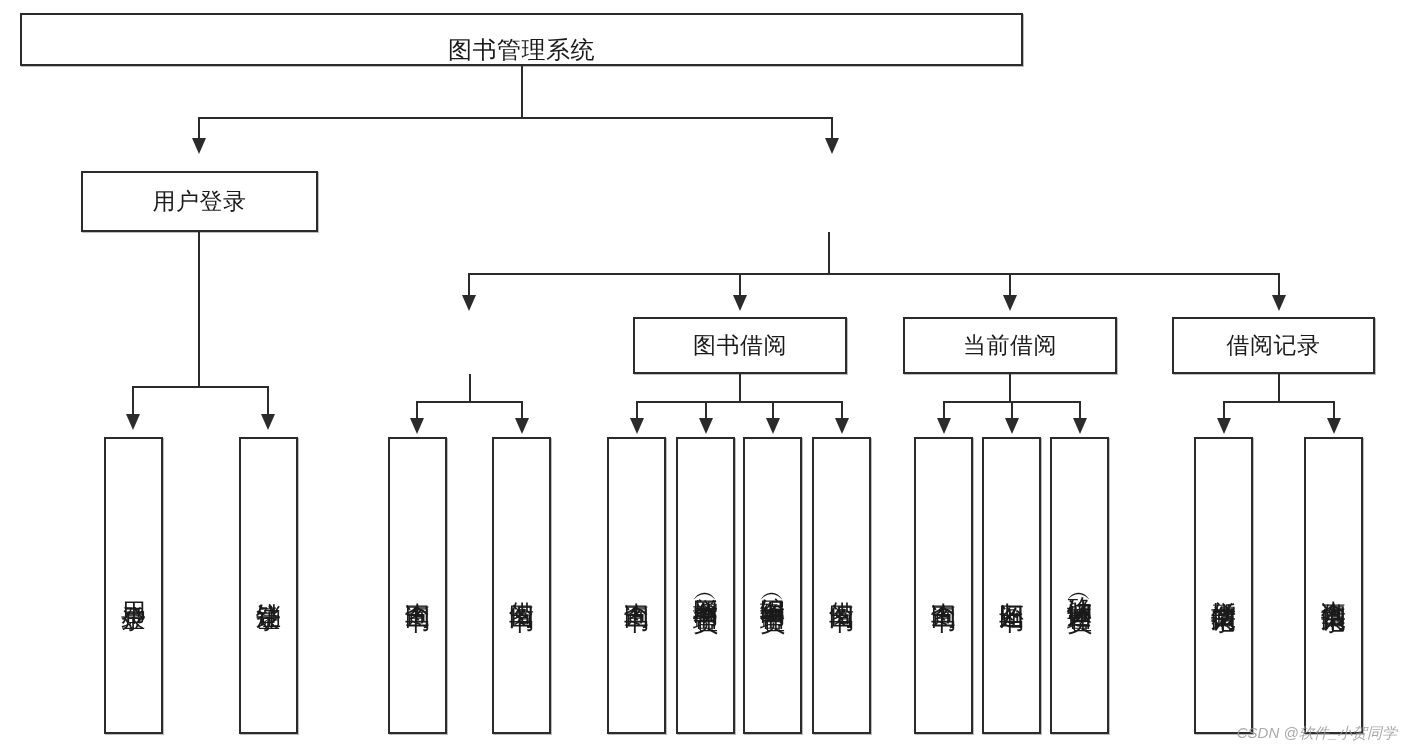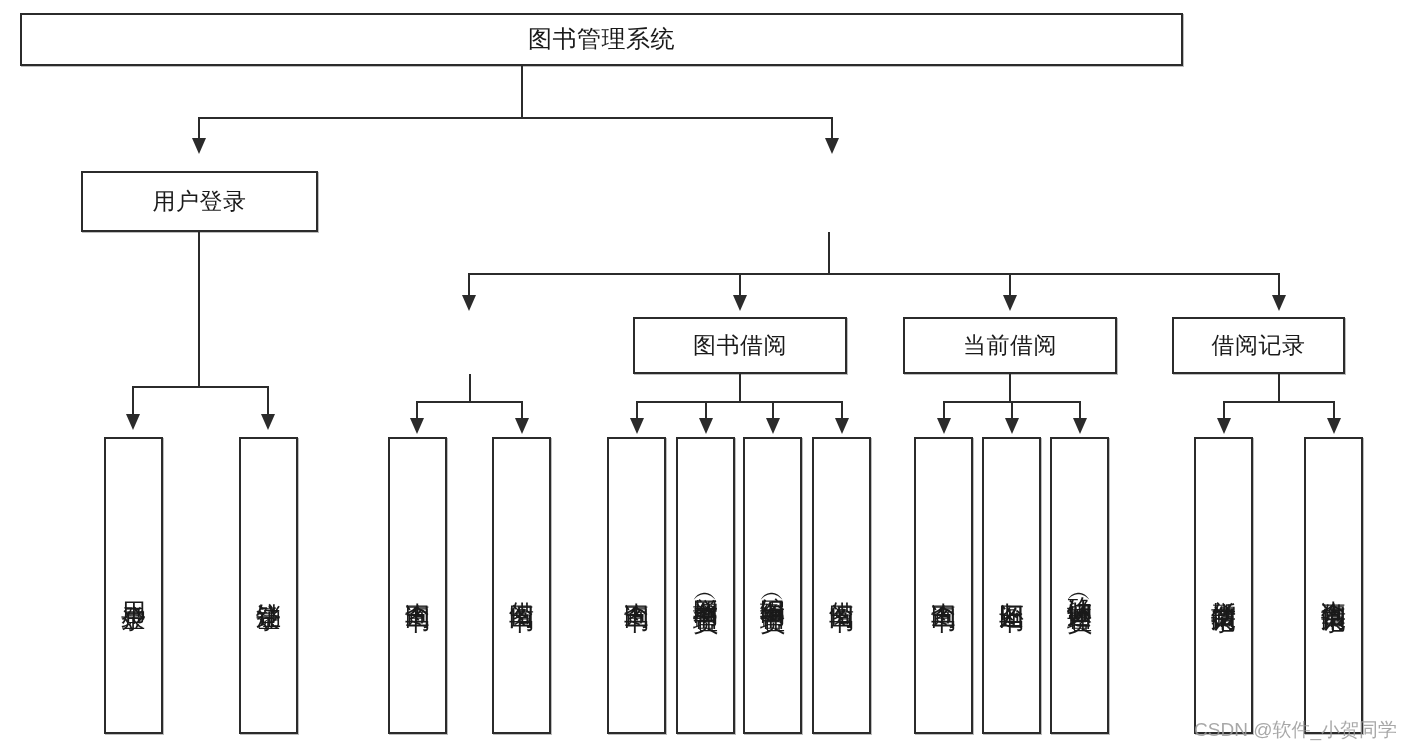--- a/index.html
+++ b/index.html
@@ -68,33 +68,34 @@
     height: 0;
     border-left: 7px solid transparent;
     border-right: 7px solid transparent;
     border-top: 16px solid #2b2b2b;
   }
   
   #watermark {
     position: absolute;
     right: 8px;
     bottom: 4px;
-    font-size: 19px;
+    font-size: 15px;
     color: #9a9a9a;
     opacity: 0.85;
     white-space: nowrap;
     font-family: "Liberation Sans", "DejaVu Sans", sans-serif;
+    font-style: italic;
   }
 </style>
 </head>
 <body>
 
 <div id="canvas">
 
-  <div class="node horiz root" style="left:20px; top:13px; width:1163px; height:53px;">
+  <div class="node horiz root" style="left:20px; top:13px; width:1003px; height:53px;align-items:flex-end;">
     <span class="label">图书管理系统</span>
   </div>
 
   <div class="conn v" style="left:521px; top:66px; width:2px; height:52px;"></div>
   <div class="conn h" style="left:198px; top:117px; width:635px; height:2px;"></div>
   <div class="conn v" style="left:198px; top:117px; width:2px; height:24px;"></div>
   <div class="arrow" style="left:192px; top:138px;"></div>
   <div class="conn v" style="left:831px; top:117px; width:2px; height:24px;"></div>
   <div class="arrow" style="left:825px; top:138px;"></div>
 
@@ -120,21 +121,21 @@
   <div class="arrow" style="left:1003px; top:295px;"></div>
   <div class="conn v" style="left:1278px; top:273px; width:2px; height:24px;"></div>
   <div class="arrow" style="left:1272px; top:295px;"></div>
 
   <div class="node horiz" style="left:633px; top:317px; width:214px; height:57px;">
     <span class="label">图书借阅</span>
   </div>
   <div class="node horiz" style="left:903px; top:317px; width:214px; height:57px;">
     <span class="label">当前借阅</span>
   </div>
-  <div class="node horiz" style="left:1172px; top:317px; width:173px; height:57px;">
+  <div class="node horiz" style="left:1172px; top:317px; width:203px; height:57px;">
     <span class="label">借阅记录</span>
   </div>
 
   <div class="conn v" style="left:469px; top:374px; width:2px; height:28px;"></div>
   <div class="conn h" style="left:416px; top:401px; width:107px; height:2px;"></div>
   <div class="conn v" style="left:416px; top:401px; width:2px; height:18px;"></div>
   <div class="arrow" style="left:410px; top:418px;"></div>
   <div class="conn v" style="left:521px; top:401px; width:2px; height:18px;"></div>
   <div class="arrow" style="left:515px; top:418px;"></div>
 

